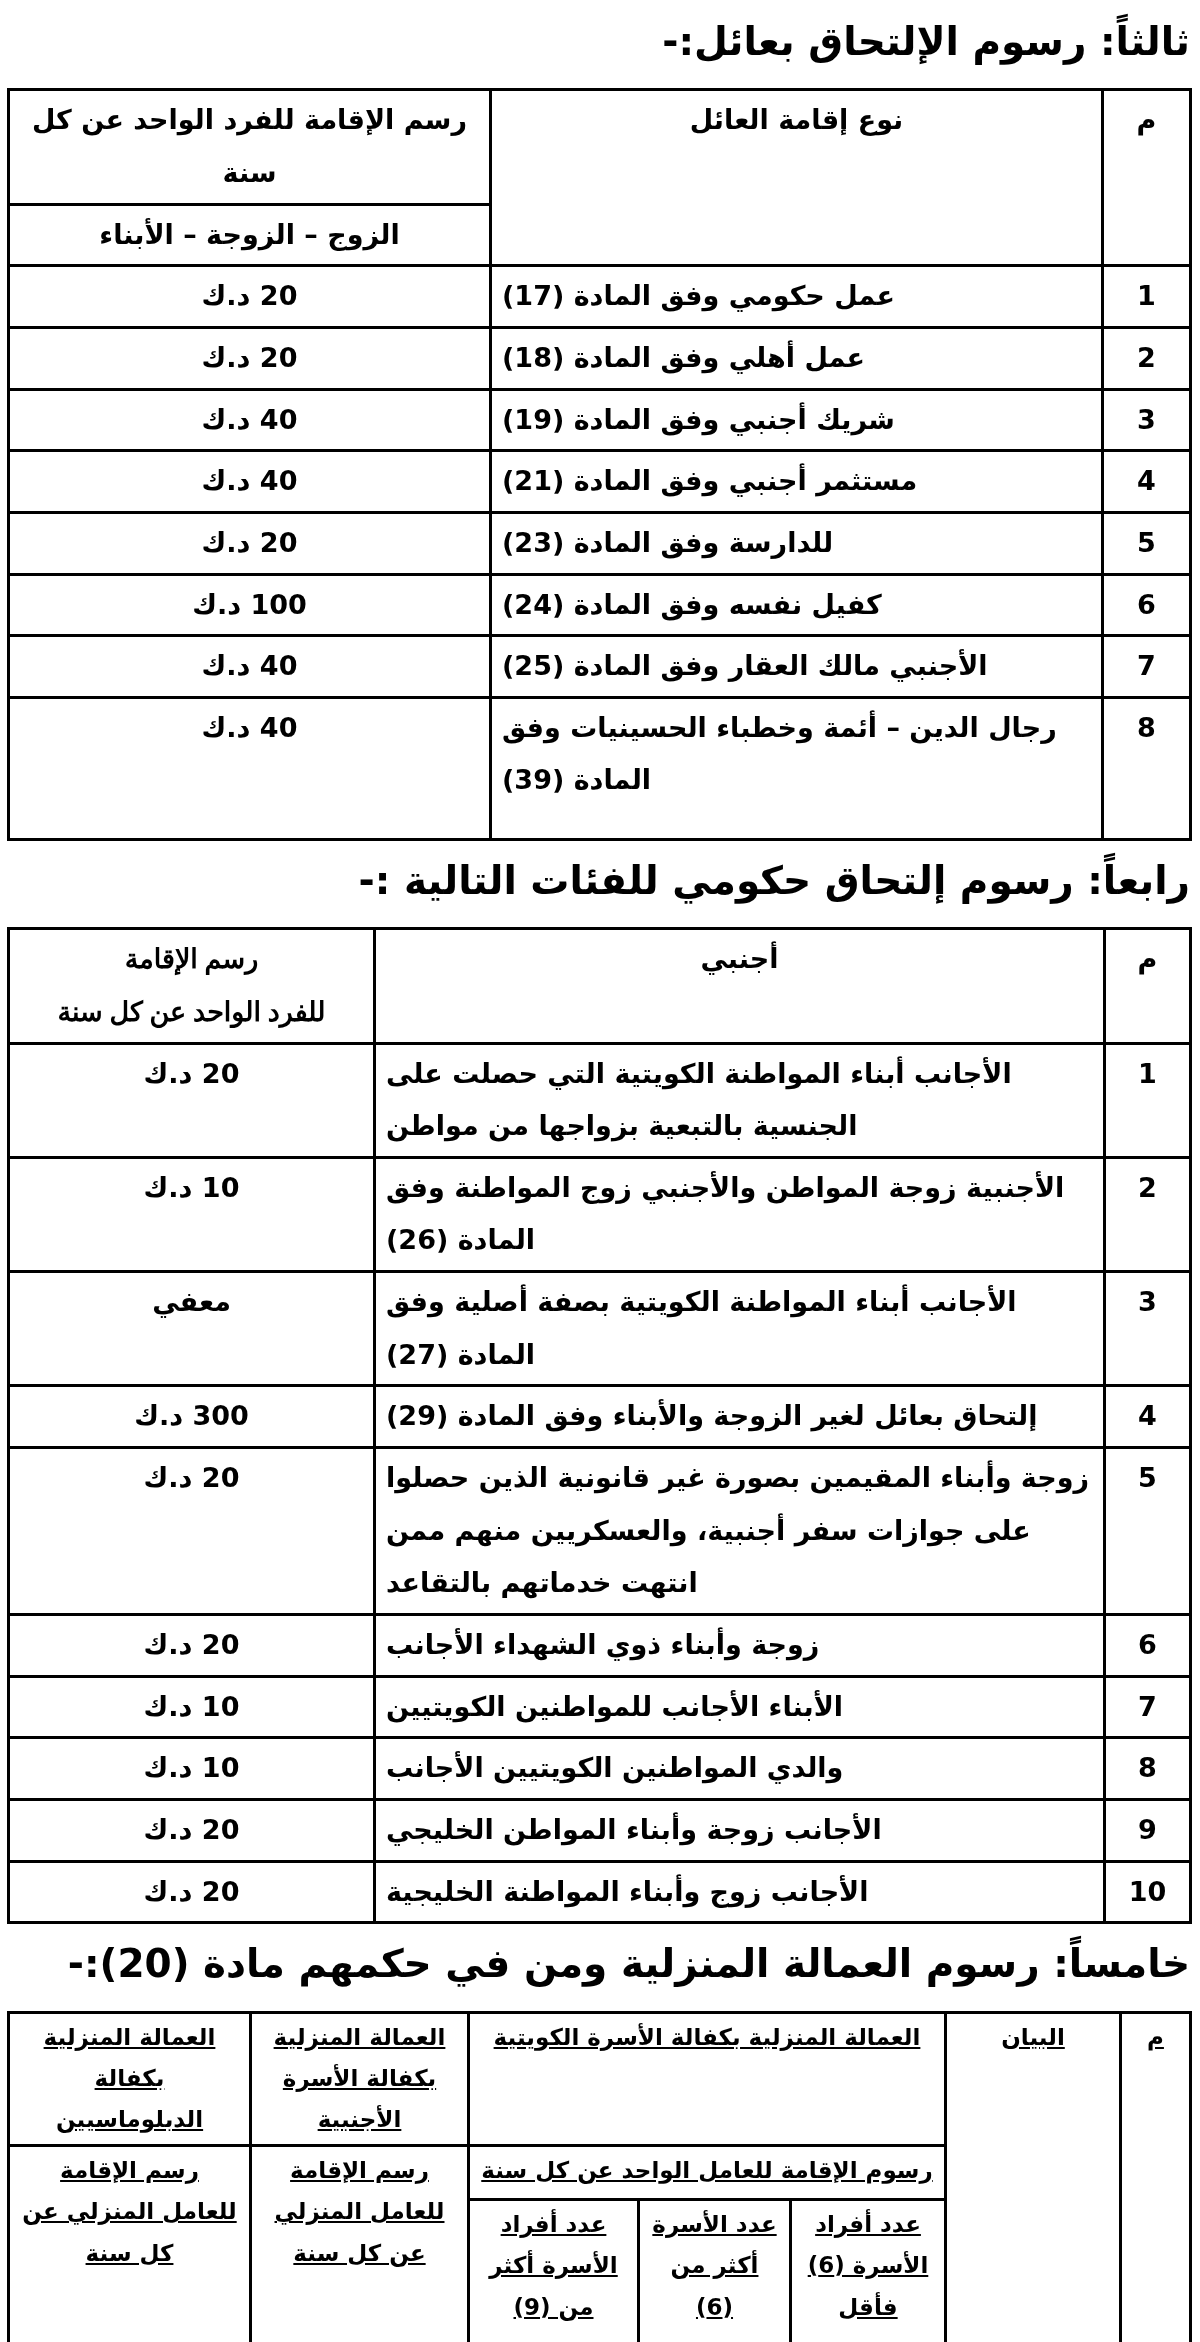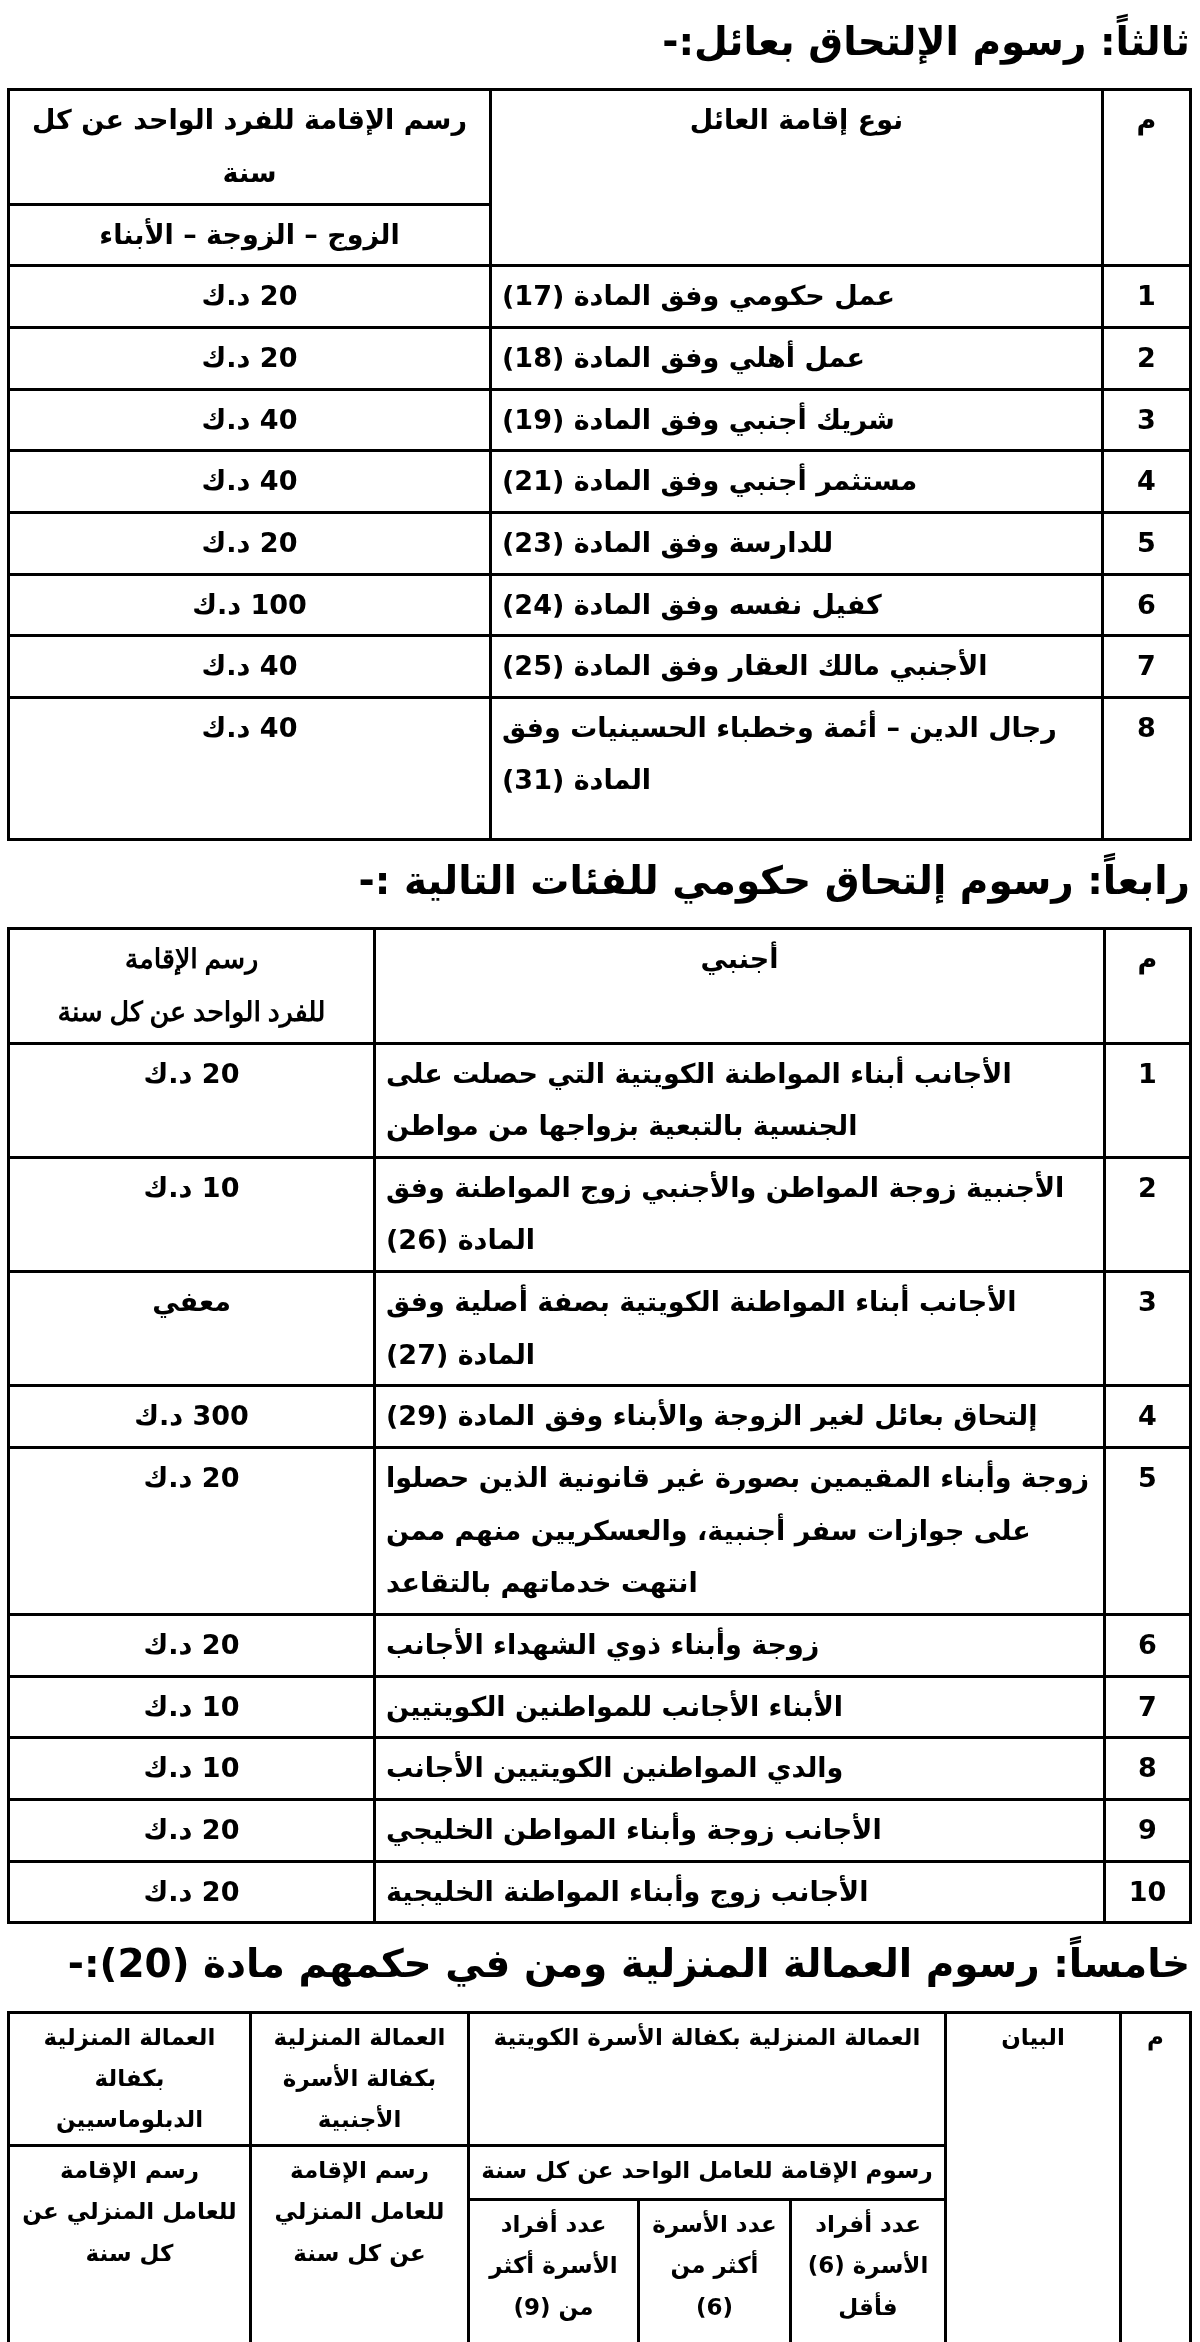--- a/index.html
+++ b/index.html
@@ -38,21 +38,21 @@
   }
   
   .t1 th, .t1 td, .t2 th, .t2 td { font-size: 27px; line-height: 1.95; }
   .t .txt { text-align: left; }
   .t1 tbody tr { height: 57px; }
   .t1 tbody tr.tall { height: 142px; }
   .t2 tbody tr { height: 57px; }
   .t2 tbody tr.tall { height: 106px; }
   .t2 thead th { height: 108px; }
   
-  .t3 th { font-size: 23px; line-height: 1.8; padding: 3px 6px; }
+  .t3 th { font-size: 23px; line-height: 1.8; padding: 3px 6px; text-decoration: underline; }
   .t3 tr.hA { height: 132px; }
   .t3 tr.hB { height: 54px; }
   .t3 tr.hC { height: 150px; }
   .hdr2 div { display: block; font-family: Liberation Serif, serif; }
 </style>
 </head>
 <body>
 
 <div class="page">
 
@@ -105,21 +105,21 @@
         <td class="txt">كفيل نفسه وفق المادة (24)</td>
         <td>100 د.ك</td>
       </tr>
       <tr>
         <td>7</td>
         <td class="txt">الأجنبي مالك العقار وفق المادة (25)</td>
         <td>40 د.ك</td>
       </tr>
       <tr class="tall">
         <td>8</td>
-        <td class="txt">رجال الدين – أئمة وخطباء الحسينيات وفق المادة (31)</td>
+        <td class="txt">رجال الدين – أئمة وخطباء الحسينيات وفق المادة (39)</td>
         <td>40 د.ك</td>
       </tr>
     </tbody>
   </table>
 
   <div class="sec-title">رابعاً: رسوم إلتحاق حكومي للفئات التالية :-</div>
 
   <table class="t t2">
     <colgroup>
         <col style="width:86px">

